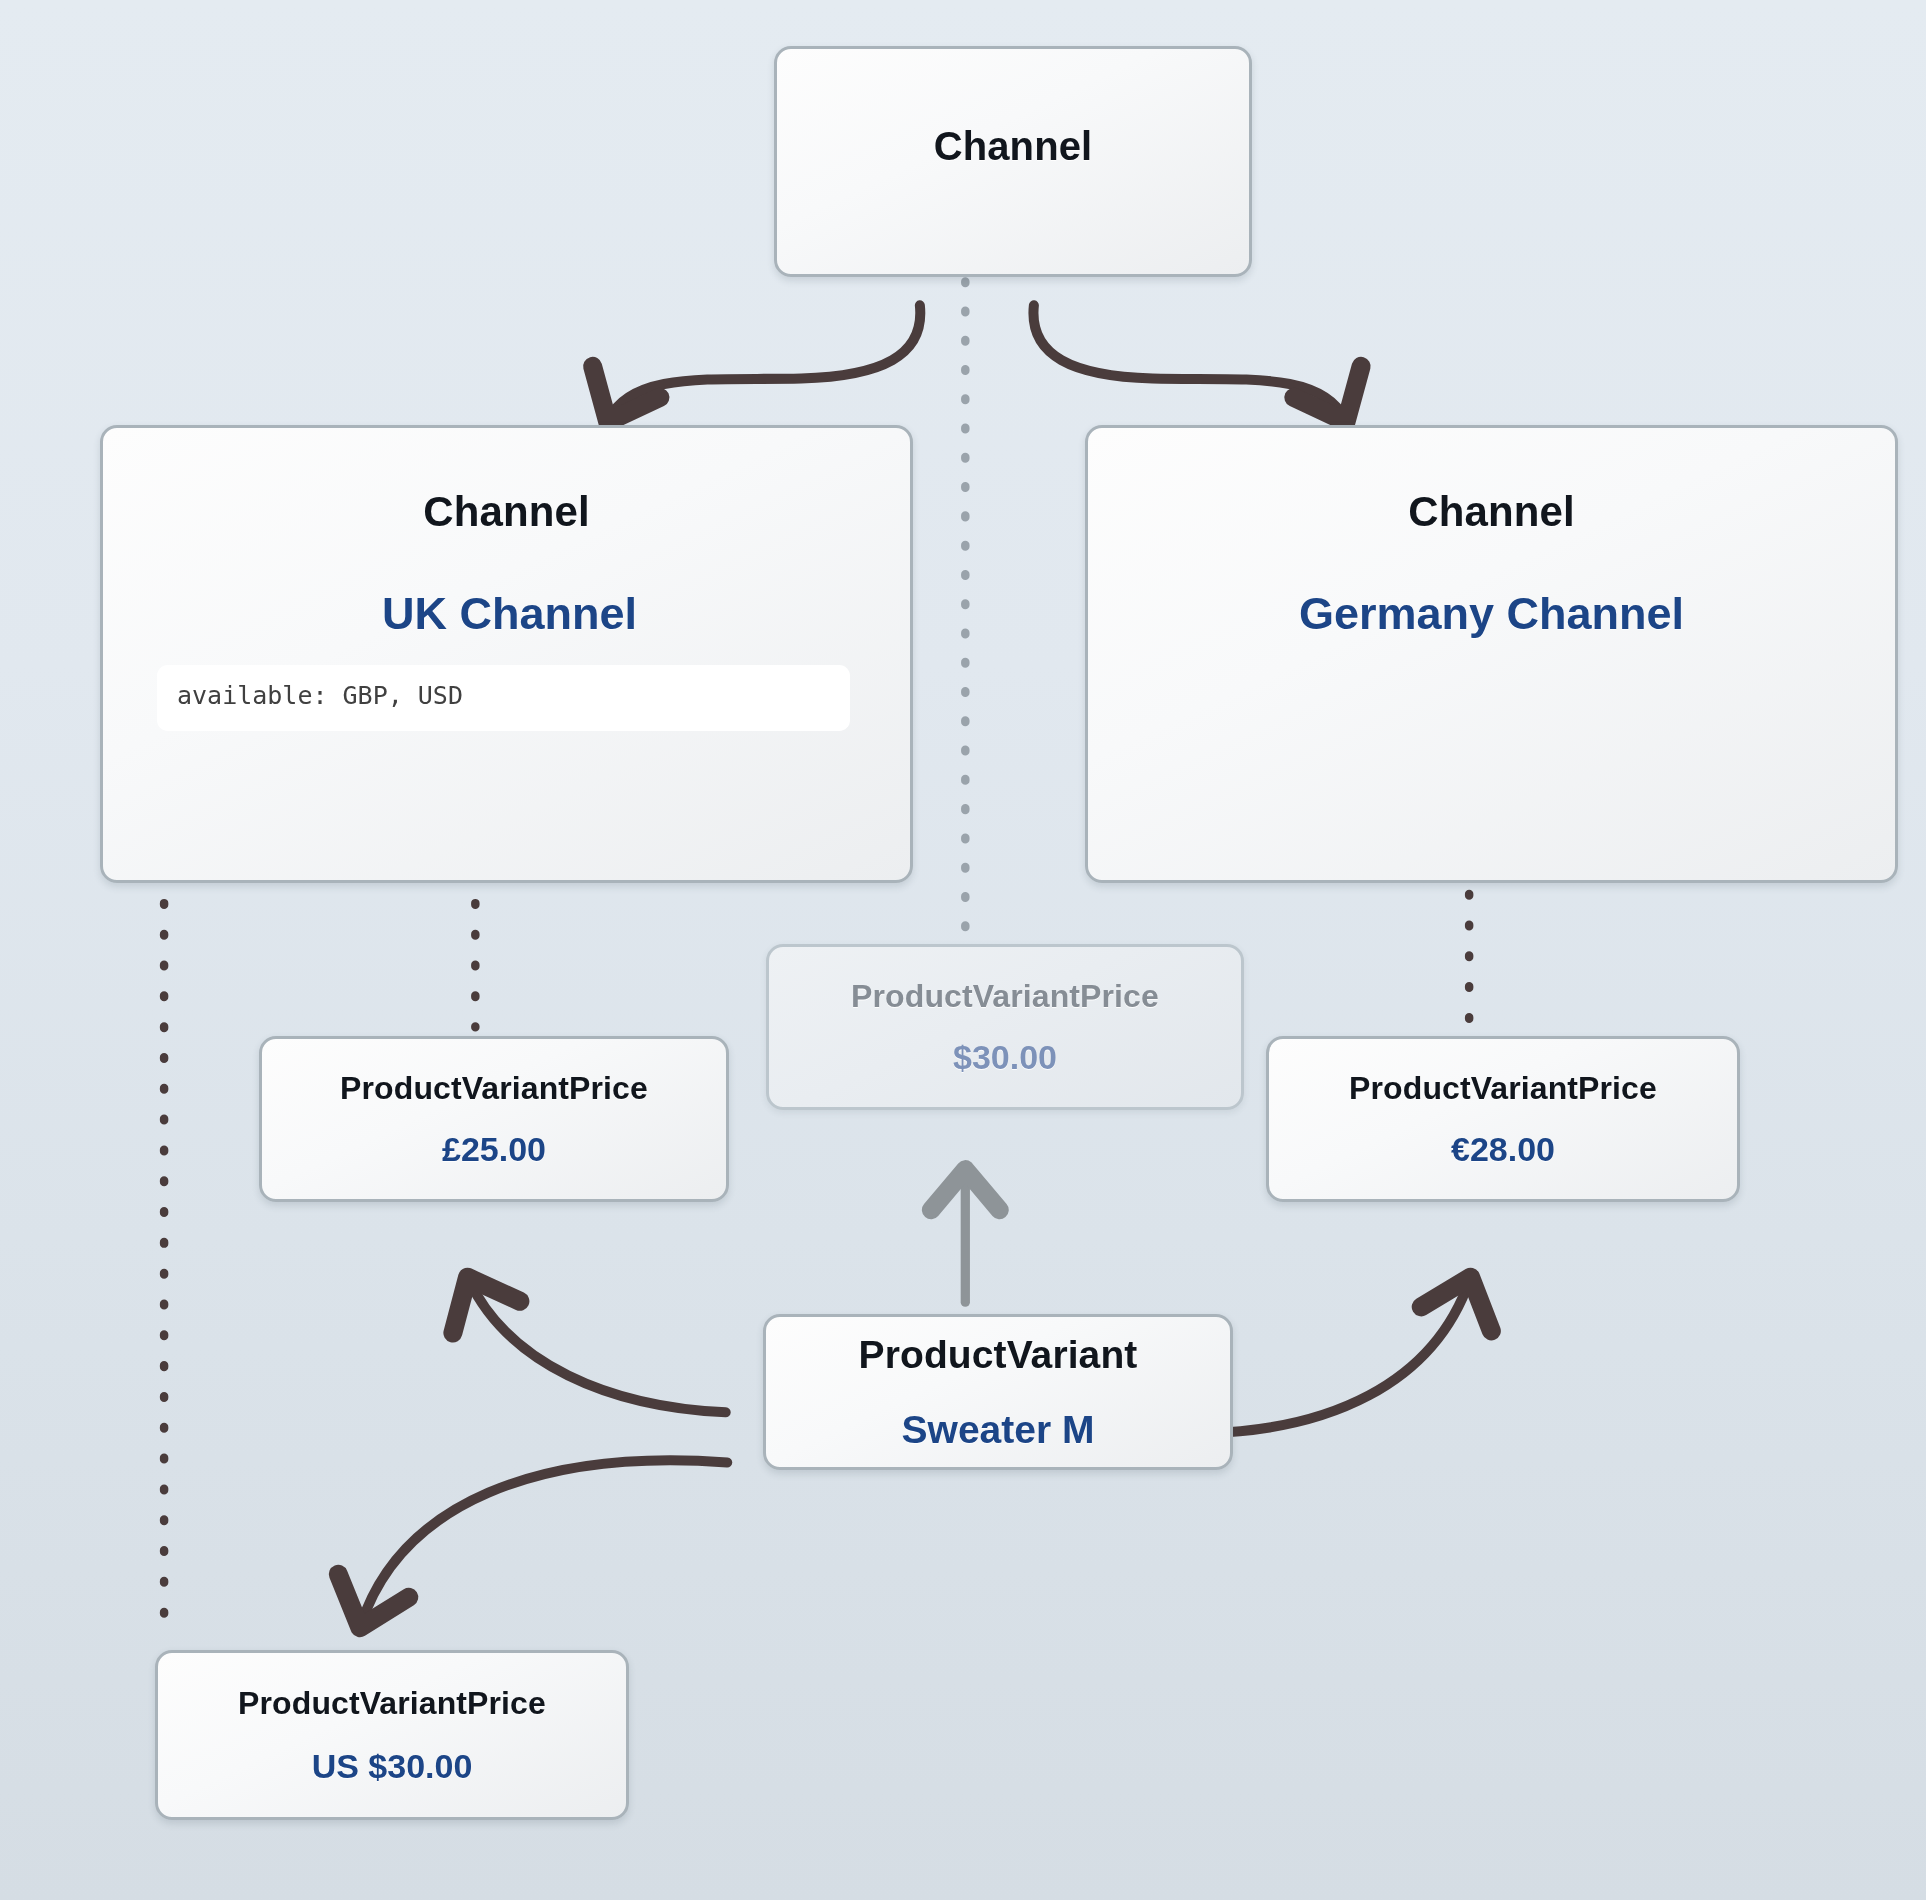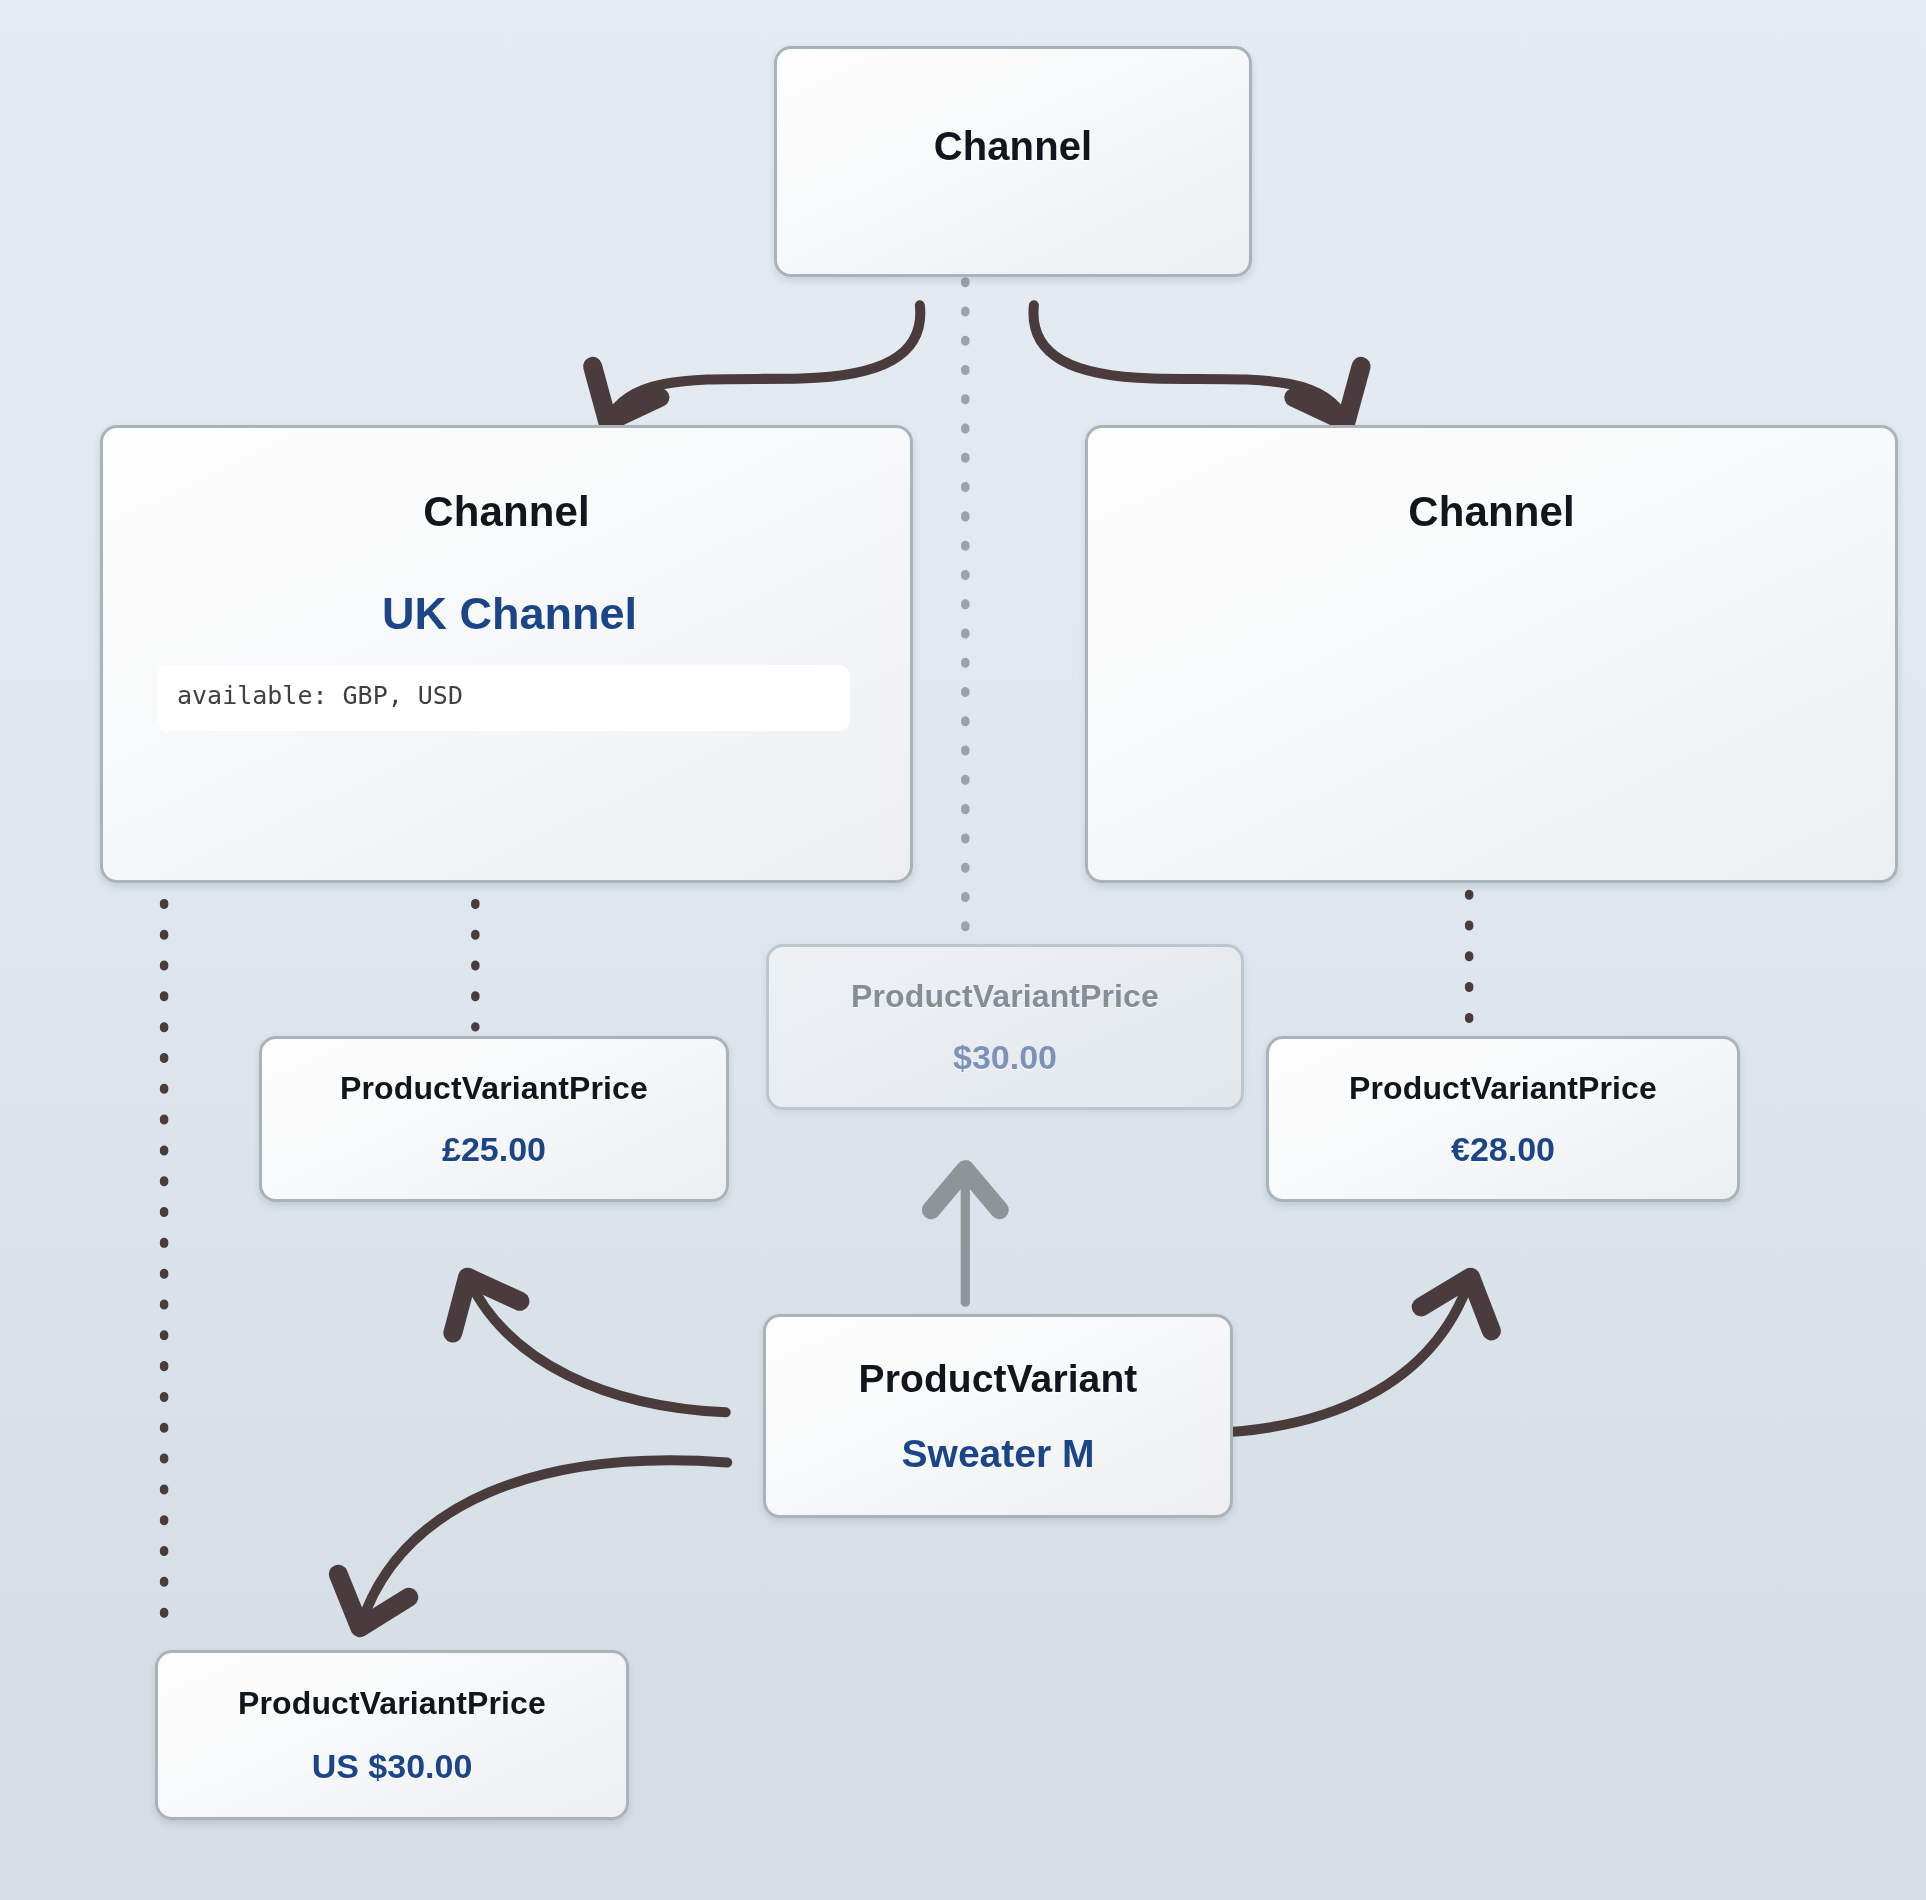--- a/index.html
+++ b/index.html
@@ -106,21 +106,21 @@
   #node-price-gbp .value { font-size: 34px; }
 
   #node-price-usd-ghost { left: 734px; top: 944px; width: 478px; height: 166px; }
   #node-price-usd-ghost .type  { font-size: 32px; margin-bottom: 23px; }
   #node-price-usd-ghost .value { font-size: 34px; text-align: right; }
 
   #node-price-eur { left: 1234px; top: 1036px; width: 474px; height: 166px; }
   #node-price-eur .type  { font-size: 32px; margin-bottom: 23px; }
   #node-price-eur .value { font-size: 34px; }
 
-  #node-product-variant { left: 731px; top: 1314px; width: 470px; height: 204px; }
+  #node-product-variant { left: 731px; top: 1314px; width: 470px; height: 156px; }
   #node-product-variant .type  { font-size: 39px; margin-bottom: 31px; }
   #node-product-variant .value { font-size: 39px; }
 
   #node-price-us-usd { left: 123px; top: 1650px; width: 474px; height: 170px; }
   #node-price-us-usd .type  { font-size: 32px; margin-bottom: 25px; }
   #node-price-us-usd .value { font-size: 34px; }
 </style>
 </head>
 <body>
 
@@ -185,20 +185,21 @@
   <div class="node" id="node-uk-channel">
     <div class="type">Channel</div>
     <div class="value">UK Channel</div>
     <div class="codepanel">
       <div class="line2">available: GBP, USD</div>
     </div>
   </div>
 
   <div class="node" id="node-germany-channel">
     <div class="type">Channel</div>
+    <div class="value">Germany Channel</div>
   </div>
 
   <div class="node" id="node-price-gbp">
     <div class="type">ProductVariantPrice</div>
     <div class="value">£25.00</div>
   </div>
 
   <div class="node muted" id="node-price-usd-ghost">
     <div class="type">ProductVariantPrice</div>
     <div class="value">$30.00</div>

